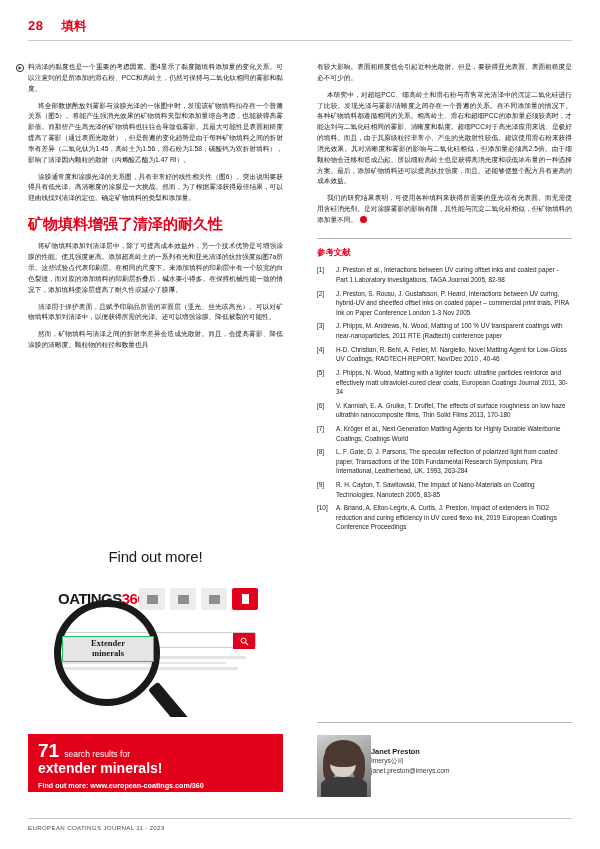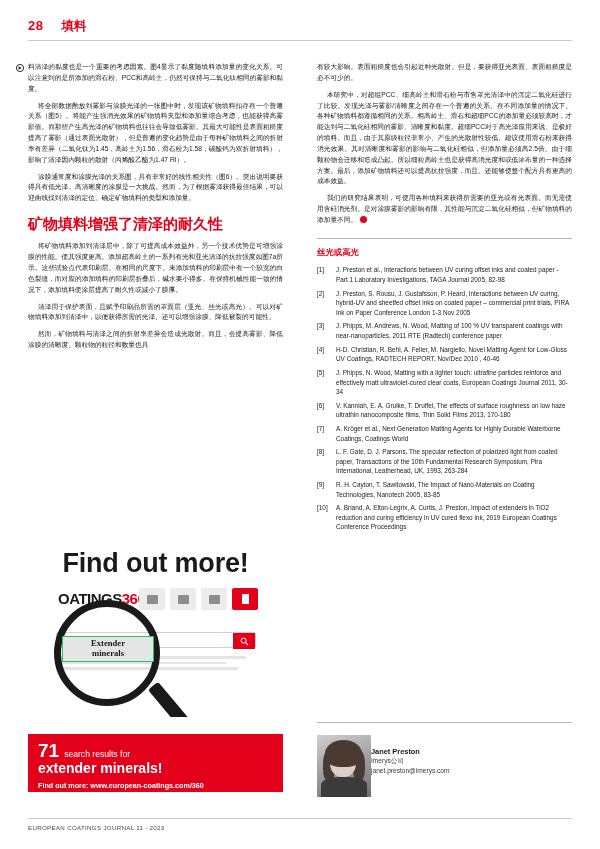--- a/index.html
+++ b/index.html
@@ -99,21 +99,21 @@
   }
   .ad-top {
     position: relative;
     width: 255px; height: 177px;
     background: #ffffff;
     overflow: hidden;
   }
   .ad-title {
     position: absolute; left: 0; top: 8px; width: 255px;
     text-align: center;
-    font-size: 27px; font-weight: bold; color: #1a1a1a;
+    font-size: 15px; font-weight: normal; color: #1a1a1a;
     letter-spacing: -0.2px;
   }
   
   .mock {
     position: absolute; left: 22px; top: 40px;
     width: 212px; height: 96px;
     background: #ffffff;
   }
   .mock-logo {
     position: absolute; left: 8px; top: 10px;
@@ -328,21 +328,21 @@
       <div class="ad-url">Find out more: www.european-coatings.com/360</div>
     </div>
   </div>
 
   <div class="col col-right">
     <p class="noind">有较大影响。表面粗糙度也会引起近种光散射。但是，要获得亚光表面、表面粗糙度是必不可少的。</p>
     <p>本研究中，对超组PCC、细高岭土和滑石粉与市售罩光清泽中的沉淀二氧化硅进行了比较。发现光泽与雾影/清晰度之间存在一个普遍的关系。在不同添加量的情况下。各种矿物填料都遵循相同的关系。相高岭土、滑石和超细PCC的添加量必须较高时，才能达到与二氧化硅相同的雾影、清晰度和黏度。超细PCC对于高光泽应用来说、是极好的填料。而且，由于其原级粒径非常小、产生的光散射性较低。建议使用滑石粉来获得消光效果。其对清晰度和雾影的影响与二氧化硅相似，但添加量必须高2.5倍。由于细颗粒物会迁移和造成凸起。所以细粒高岭土也是获得高消光度和或低浓布量的一种选择方案。最后，添加矿物填料还可以提高抗拉强度，而且。还能够使整个配方具有更高的成本效益。</p>
     <p><span>我们的研究结果表明，可使用各种填料来获得所需要的亚光或有光表面。而无需使用含硅消光剂。是对涂膜雾影的影响有限，其性能与沉淀二氧化硅相似，但矿物填料的添加量不同。</span><span class="endmark"></span></p>
 
     <div class="refs-rule"></div>
-    <div class="refs-title">丝光或高光</div>
+    <div class="refs-title">参考文献</div>
     <ul class="ref-list">
       <li class="ref-item">
           <span class="ref-key">[1]</span>
           <span class="ref-txt">J. Preston et al., Interactions between UV curing offset inks and coated paper - Part 1 Laboratory Investigations, TAGA Journal 2005, 82-98</span>
         </li>
       <li class="ref-item">
           <span class="ref-key">[2]</span>
           <span class="ref-txt">J. Preston, S. Rousu, J. Gustafsson, P. Heard, Interactions between UV curing, hybrid-UV and sheetfed offset inks on coated paper – commercial print trials, PIRA Ink on Paper Conference London 1-3 Nov 2005</span>
         </li>
       <li class="ref-item">

